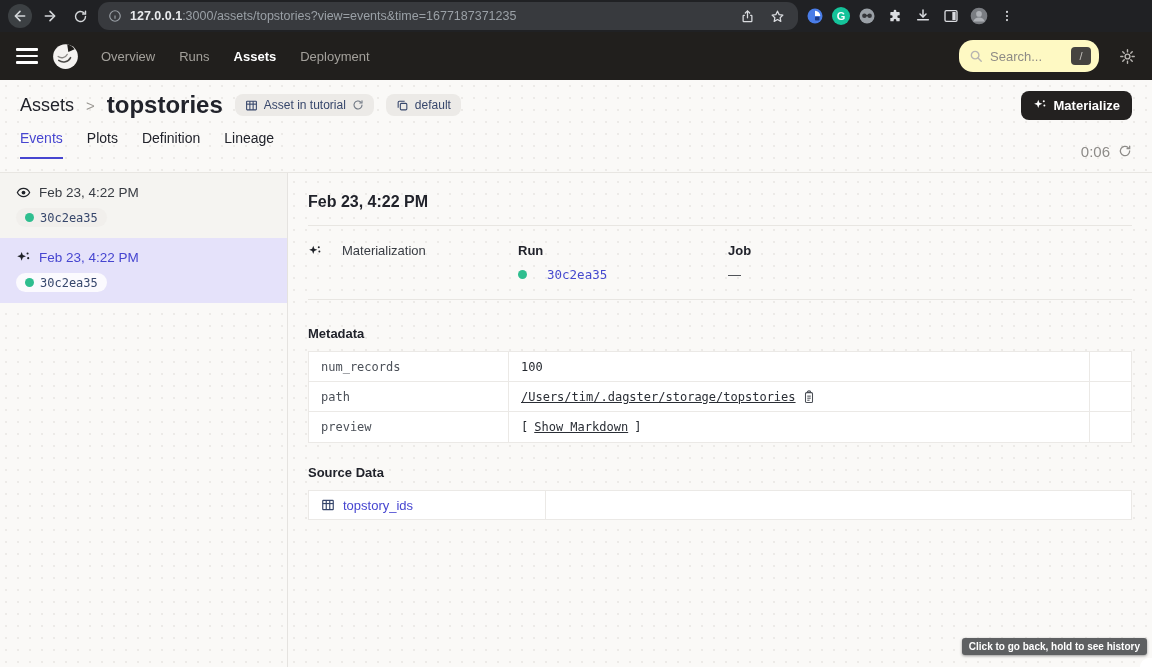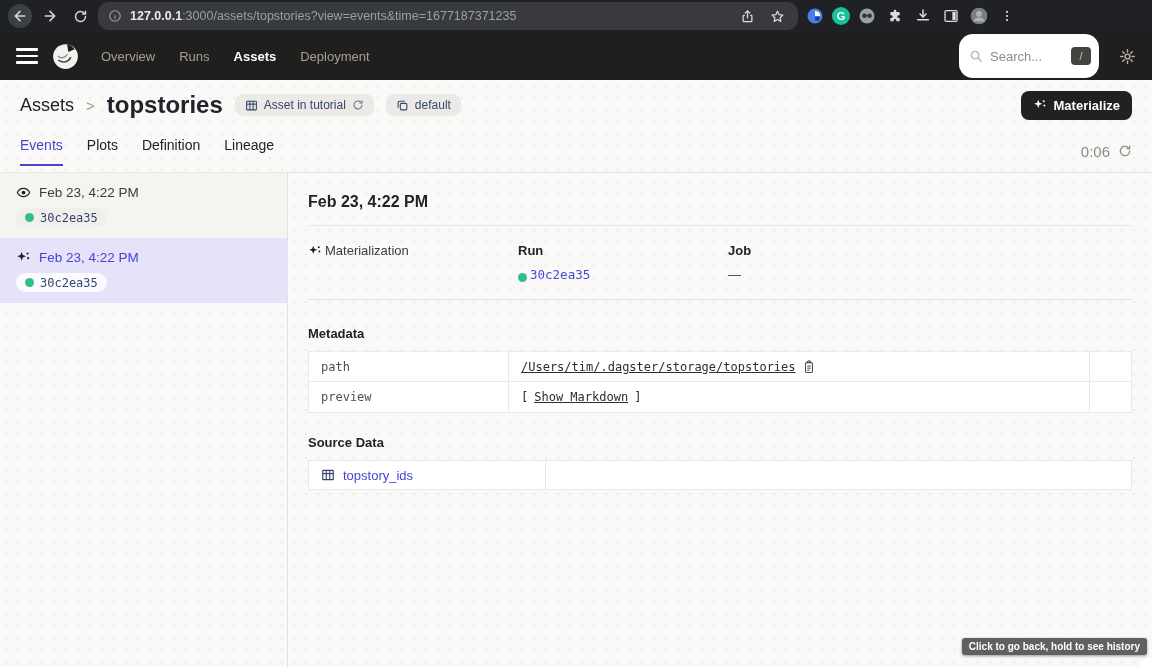--- a/index.html
+++ b/index.html
@@ -21,39 +21,39 @@
 
   
   .app-header { height:48px; background:#211F1D; display:flex; align-items:center; padding:0 16px; gap:14px; }
   .hamburger { width:22px; display:flex; flex-direction:column; gap:4px; cursor:pointer; }
   .hamburger span { display:block; height:2.5px; background:#FFF; border-radius:1px; }
   .logo { width:27px; height:27px; flex:0 0 auto; }
   .app-nav { display:flex; gap:24px; margin-left:8px; }
   .app-nav .nav-item { font-size:13px; color:#A3A09B; cursor:pointer; }
   .app-nav .nav-item.active { color:#FFF; font-weight:700; }
   .hdr-spacer { flex:1; }
-  .search-pill { width:140px; height:44px; background:#ffffff; border-radius:14px; display:flex; align-items:center; padding:0 8px 0 10px; gap:7px; }
+  .search-pill { width:140px; height:32px; background:#fef9c3; border-radius:14px; display:flex; align-items:center; padding:0 8px 0 10px; gap:7px; }
   .search-pill .ph { font-size:13px; color:#8E8B86; flex:1; }
   .slash-key { width:20px; height:18px; background:#454340; border-radius:4px; color:#C4C1BC; font-size:11px; display:flex; align-items:center; justify-content:center; }
   .gear { color:#B8B5B1; margin-left:6px; cursor:pointer; }
 
   
   .page { height:587px; background:#FAF9F7; background-image:radial-gradient(circle, rgba(110,100,90,0.10) 1px, transparent 1.3px); background-size:12px 12px; display:flex; flex-direction:column; }
 
   .crumb-row { height:50px; display:flex; align-items:center; padding:0 20px; gap:12px; }
   .crumb-row .crumb { font-size:18px; color:#21232B; cursor:pointer; }
   .crumb-row .sep { font-size:15px; color:#9A9792; }
   .crumb-row .crumb-current { font-size:24px; font-weight:600; color:#21232B; }
   .tag { display:inline-flex; align-items:center; gap:6px; background:#ECEAE7; border-radius:8px; padding:4px 10px; font-size:12px; color:#36466B; cursor:pointer; }
   .tag svg { color:#36466B; }
   .tag .tag-reload { color:#6F7783; }
   .crumb-spacer { flex:1; }
   .btn-materialize { display:inline-flex; align-items:center; gap:7px; background:#232120; color:#FFF; font-size:13px; font-weight:600; border:none; border-radius:8px; padding:7px 12px; cursor:pointer; }
 
-  .tabs-row { height:43px; display:flex; align-items:center; padding:0 20px; border-bottom:1px solid #E8E6E2; gap:24px; position:relative; }
+  .tabs-row { height:43px; display:flex; align-items:flex-start; padding:0 20px; border-bottom:1px solid #E8E6E2; gap:24px; position:relative; }
   .tab { font-size:14px; color:#21232B; padding-bottom:11px; cursor:pointer; border-bottom:2px solid transparent; }
   .tab.active { color:#4645D0; border-bottom-color:#4645D0; }
   .tabs-right { position:absolute; right:20px; top:0; height:100%; display:flex; align-items:center; gap:8px; color:#8D8B88; font-size:15px; }
   .tabs-right svg { cursor:pointer; }
 
   .content { flex:1; display:flex; min-height:0; }
 
   
   .sidebar { width:288px; border-right:1px solid #E5E3E0; flex:0 0 auto; }
   .event-item { padding:12px 16px 11px 16px; cursor:pointer; }
@@ -65,21 +65,21 @@
   .run-chip { display:inline-flex; align-items:center; gap:6px; margin-top:8px; background:#F1EFEC; border-radius:10px; padding:2.5px 9px; font-size:12px; color:#36466B; }
   .event-item.selected .run-chip { background:#FBFAFE; }
   .dot { width:9px; height:9px; border-radius:50%; background:#2FBE8F; flex:0 0 auto; }
 
   
   .main { flex:1; padding:20px; min-width:0; }
   .detail-title { font-size:16px; font-weight:600; color:#21232B; padding-bottom:14px; border-bottom:1px solid #E8E6E2; }
   .info-cols { display:flex; margin-top:17px; }
   .info-col { width:210px; }
   .info-label { font-size:13px; font-weight:600; color:#21232B; margin-bottom:9px; }
-  .info-value { display:flex; align-items:flex-end; gap:3px; font-size:13px; color:#383C43; }
+  .info-value { display:flex; align-items:center; gap:20px; font-size:13px; color:#383C43; }
   .info-value.runlink { color:#4549CE; font-family:"DejaVu Sans Mono","Liberation Mono",monospace; font-size:12.5px; cursor:pointer; }
   .section-divider { border-bottom:1px solid #E8E6E2; margin-top:17px; }
   .section-heading { font-size:13px; font-weight:600; color:#21232B; margin:26px 0 10px; }
   .meta-table { background:#FFF; border:1px solid #EBE9E6; }
   .meta-row { display:flex; border-bottom:1px solid #EBE9E6; height:30px; align-items:stretch; }
   .meta-row:last-child { border-bottom:none; }
   .meta-key { width:200px; flex:0 0 auto; border-right:1px solid #EBE9E6; display:flex; align-items:center; padding:0 12px; font-size:12px; color:#4B5058; font-family:"DejaVu Sans Mono","Liberation Mono",monospace; }
   .meta-val { flex:1; display:flex; align-items:center; padding:0 12px; font-size:12px; color:#23272E; font-family:"DejaVu Sans Mono","Liberation Mono",monospace; gap:6px; min-width:0; }
   .meta-extra { width:42px; flex:0 0 auto; border-left:1px solid #EBE9E6; }
   .meta-link { color:#2A2E35; text-decoration:underline; cursor:pointer; }
@@ -333,20 +333,25 @@
           <div class="info-label">Job</div>
           <div class="info-value">—</div>
         </div>
       </div>
 
       <div class="section-divider"></div>
 
       <div class="section-heading">Metadata</div>
       <div class="meta-table">
         <div class="meta-row">
+          <div class="meta-key">num_records</div>
+          <div class="meta-val">100</div>
+          <div class="meta-extra"></div>
+        </div>
+        <div class="meta-row">
           <div class="meta-key">path</div>
           <div class="meta-val">
             <span class="meta-link">/Users/tim/.dagster/storage/topstories</span>
             <svg class="copy-ic" width="14" height="14" viewBox="0 0 24 24" fill="none" stroke="currentColor" stroke-width="1.8">
                 <rect x="6" y="4.5" width="12" height="17" rx="2"></rect>
                 <path d="M9 4.5a3 3 0 016 0"></path>
                 <line x1="9" y1="10.5" x2="15" y2="10.5"></line>
                 <line x1="9" y1="14" x2="15" y2="14"></line>
                 <line x1="9" y1="17.5" x2="13" y2="17.5"></line>
               </svg>

